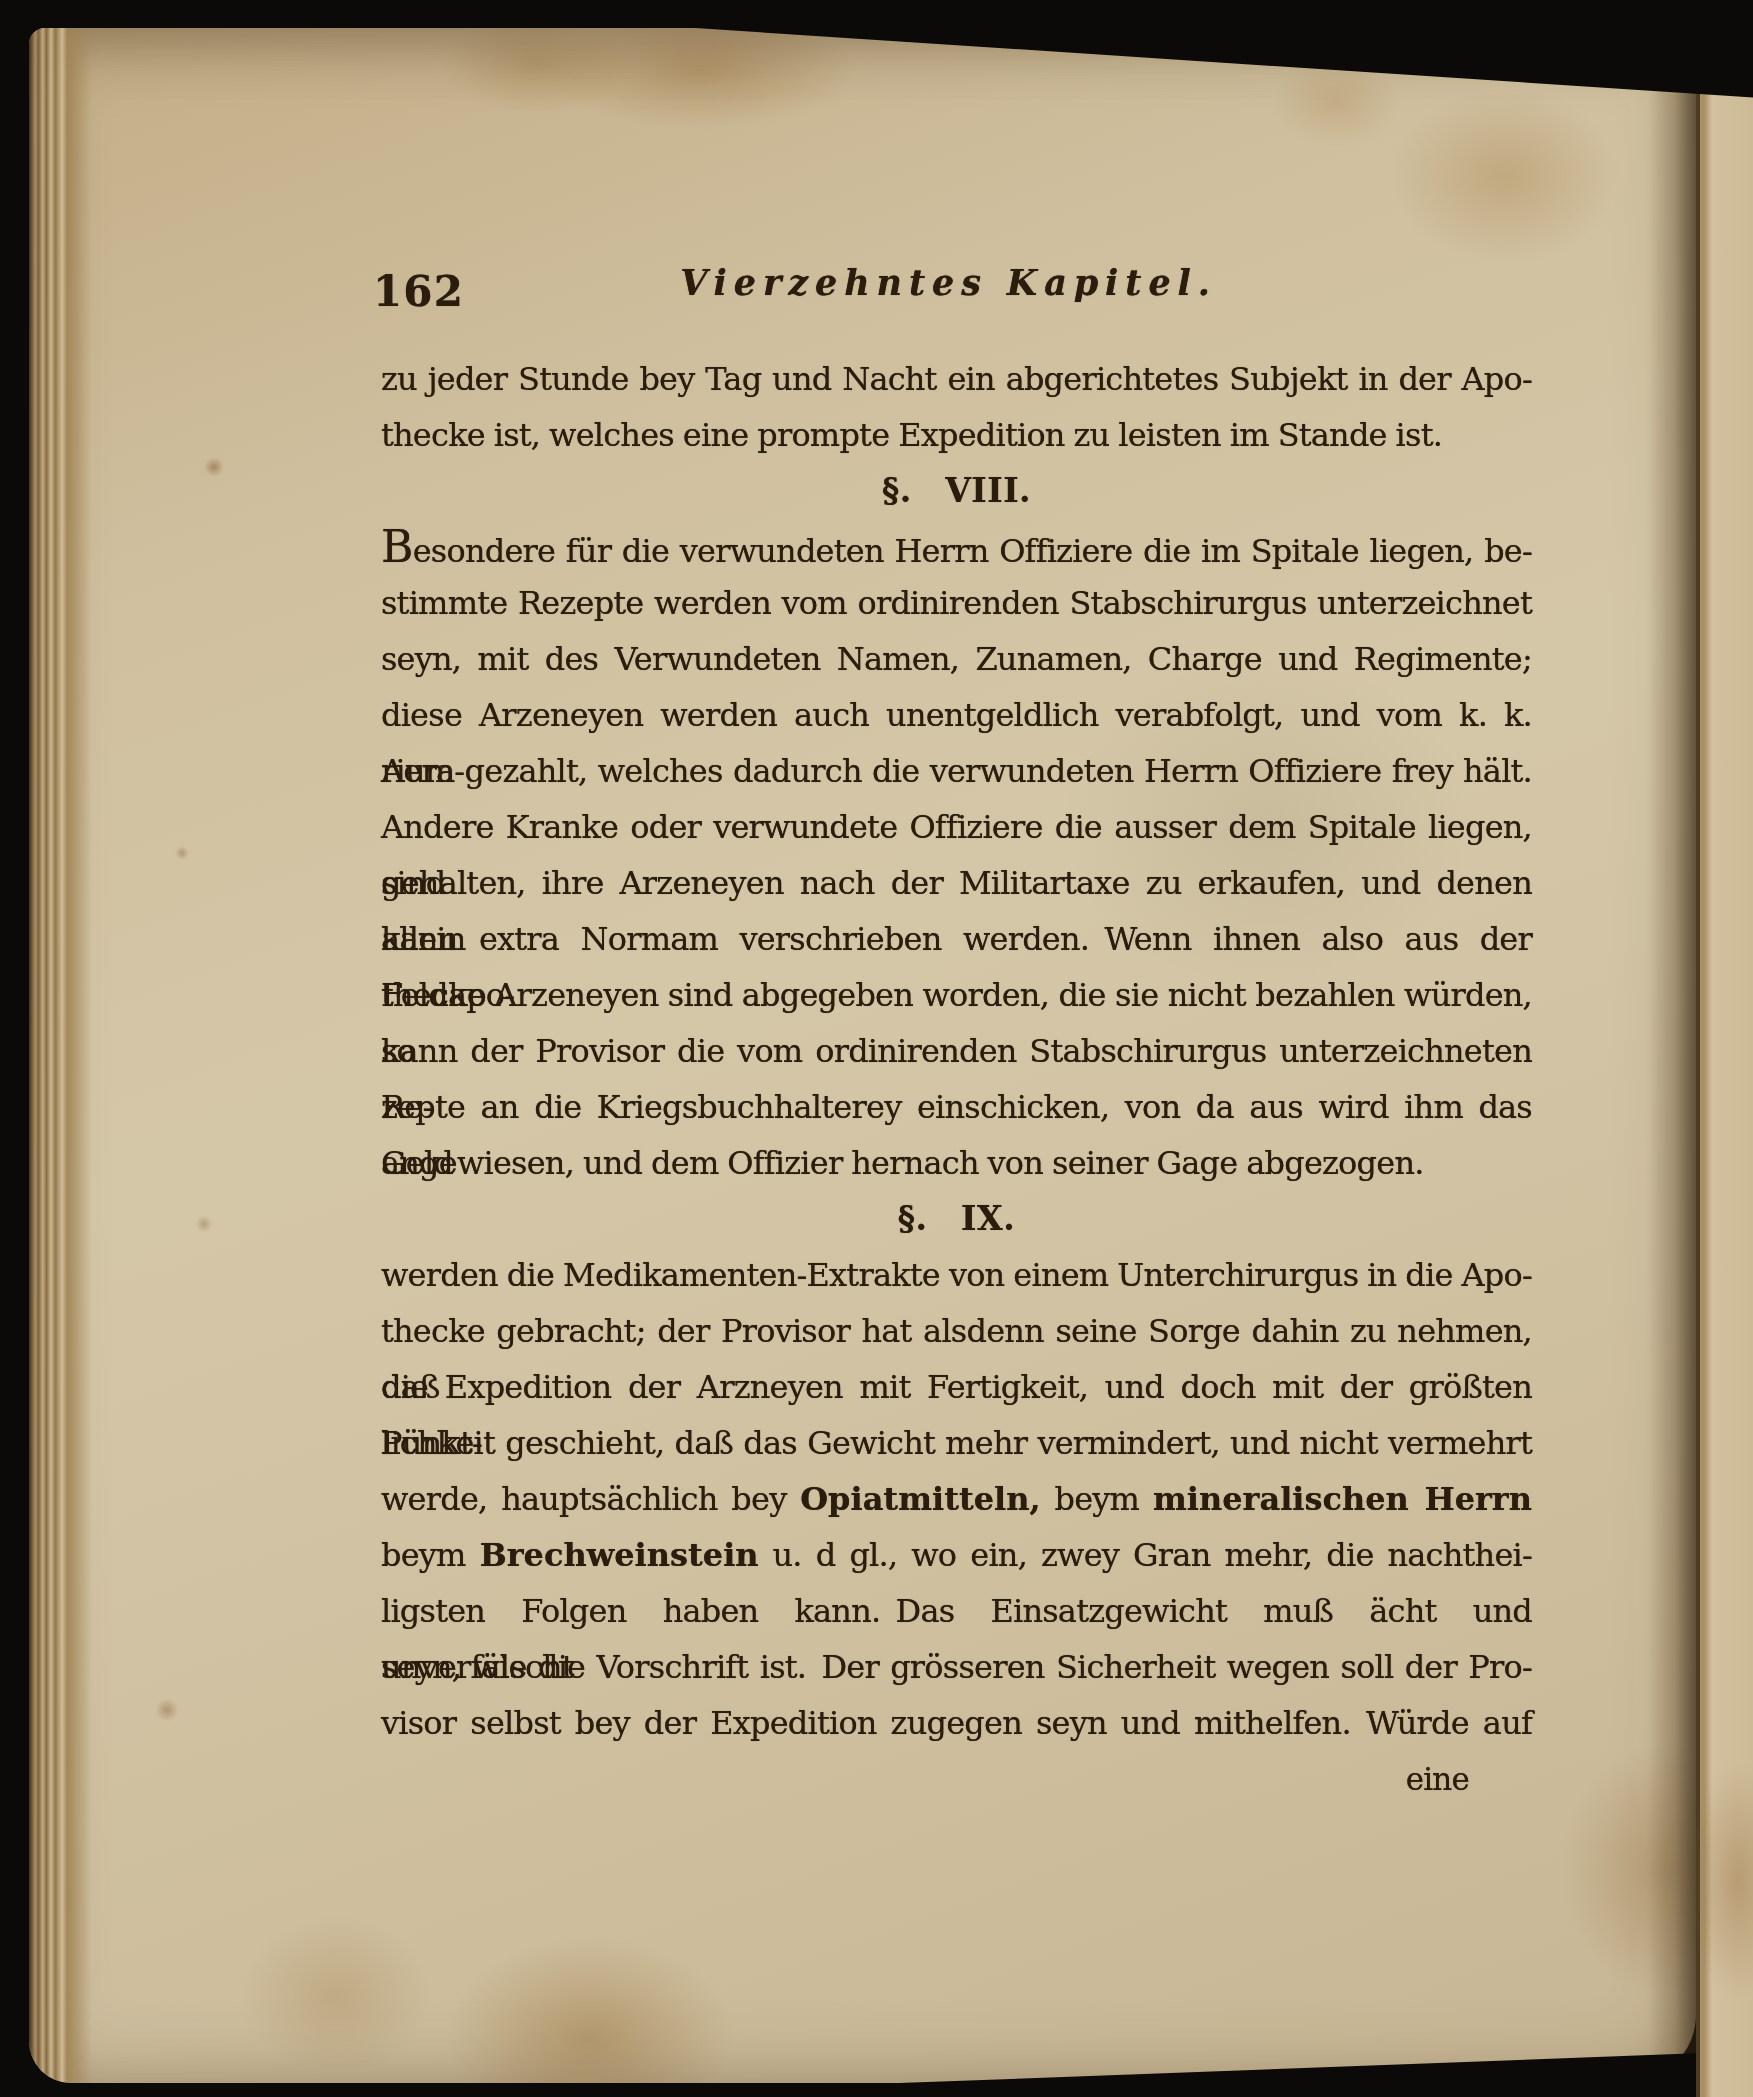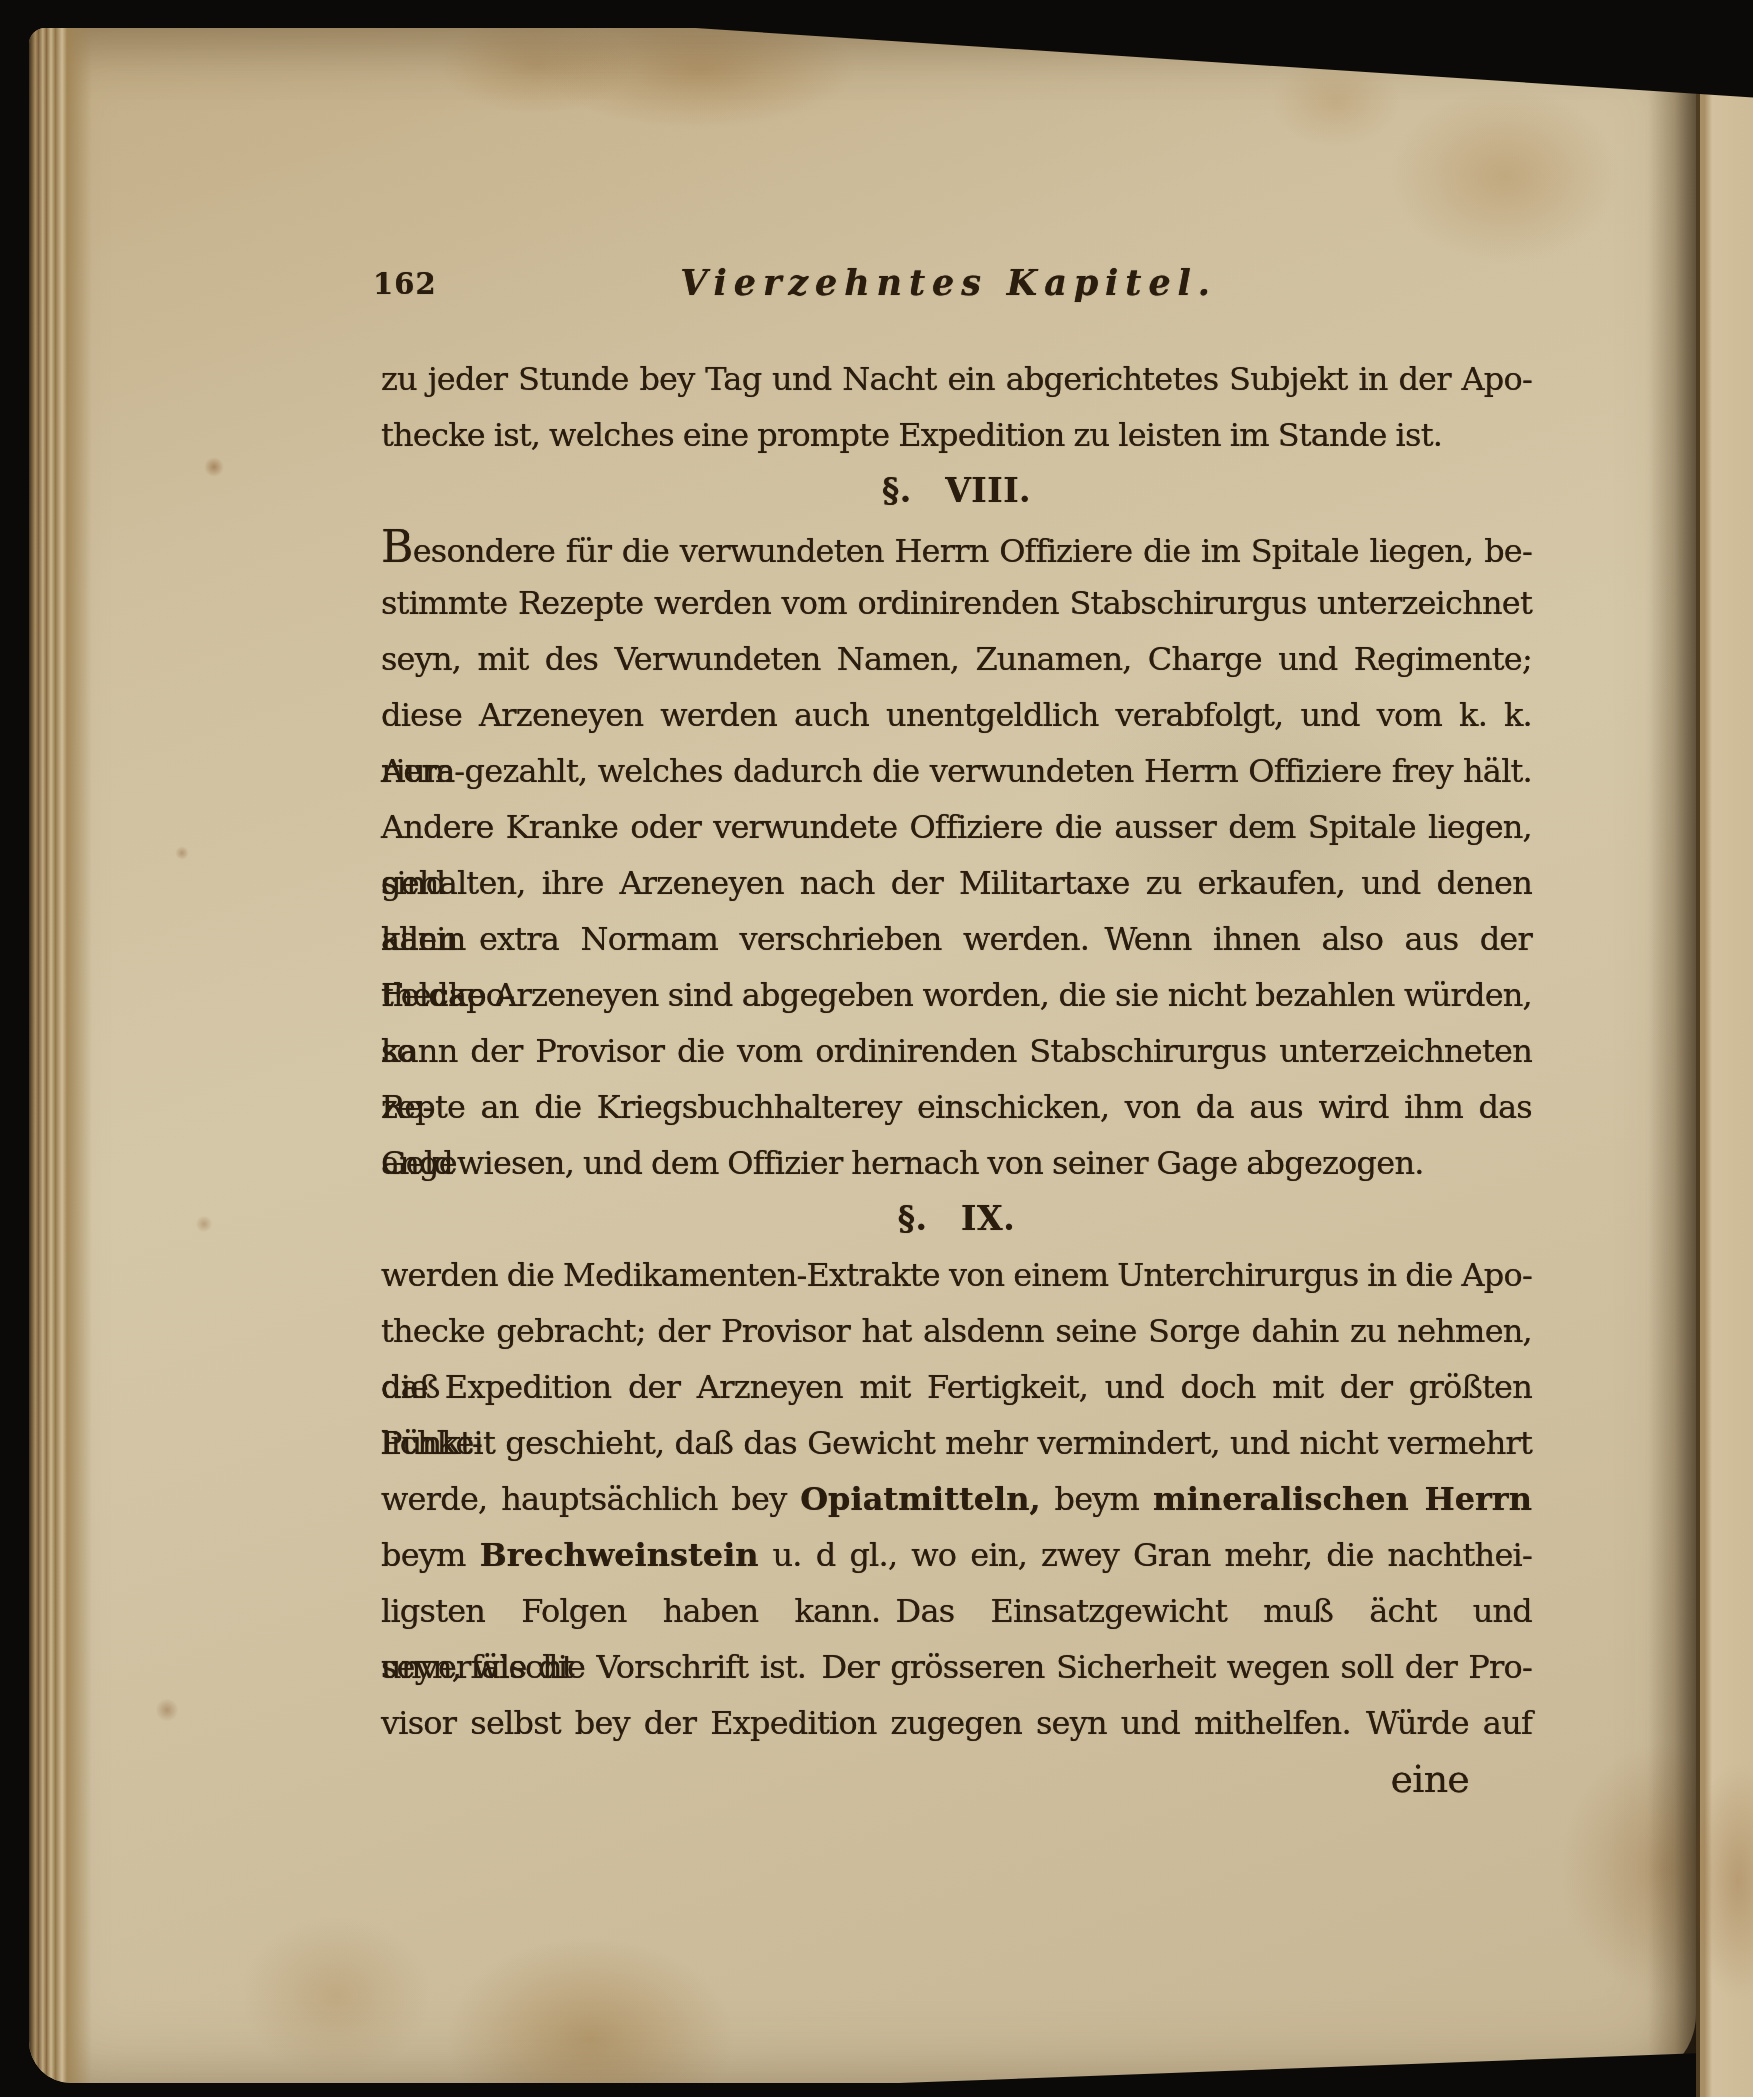--- a/index.html
+++ b/index.html
@@ -64,21 +64,21 @@
     position:absolute;left:899px;top:2036px;width:797px;height:62px;
     clip-path:polygon(0 76%,100% 28%,100% 100%,0 100%);
     background:#0c0a08;
   }
 
   
   .textlayer{position:absolute;inset:0;color:#2a1d0e;}
   .header-row{position:absolute;left:373px;top:262px;width:1151px;height:55px;}
   .pagenum{
     position:absolute;left:0;top:5.3px;
-    font-size:29px;font-weight:bold;letter-spacing:1.1px;
+    font-size:42px;font-weight:bold;letter-spacing:1.1px;
     text-shadow:0 0 0.7px rgba(42,29,14,.8);
   }
   .running-title{
     position:absolute;left:0;right:0;top:0;text-align:center;
     font-size:35px;font-weight:bold;letter-spacing:6.9px;
     text-shadow:0 0 0.8px rgba(42,29,14,.85);
     font-style:italic;
   }
   .flow{position:absolute;left:373px;top:351px;width:1151px;margin-left:8px;}
   .row{
@@ -88,21 +88,21 @@
     text-shadow:0 0 0.7px rgba(42,29,14,.8);
   }
   .row.end{text-align-last:left;}
   .row.heading{
     text-align:right;text-align-last:center;
     font-size:33px;letter-spacing:0.5px;font-weight:bold;
   }
   .row.para::first-letter{font-size:138%;}
   .row.catch{
     text-align-last:right;padding-right:63px;
-    font-size:38px;
+    font-size:31px;
   }
   .seg.b{font-weight:bold;letter-spacing:0;}
 </style>
 </head>
 <body>
 
 <div id="scene">
   <div class="page"></div>
   <div class="edges"></div>
   <div class="gutter"></div>

